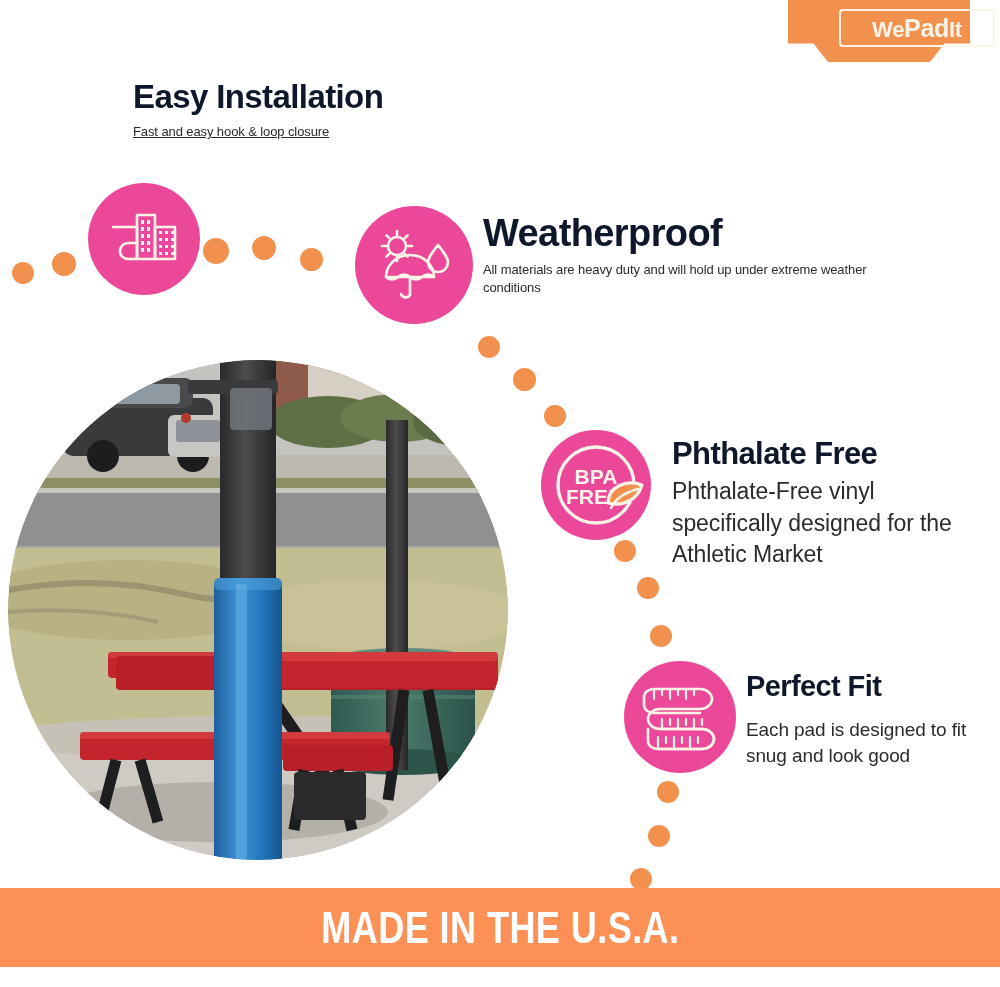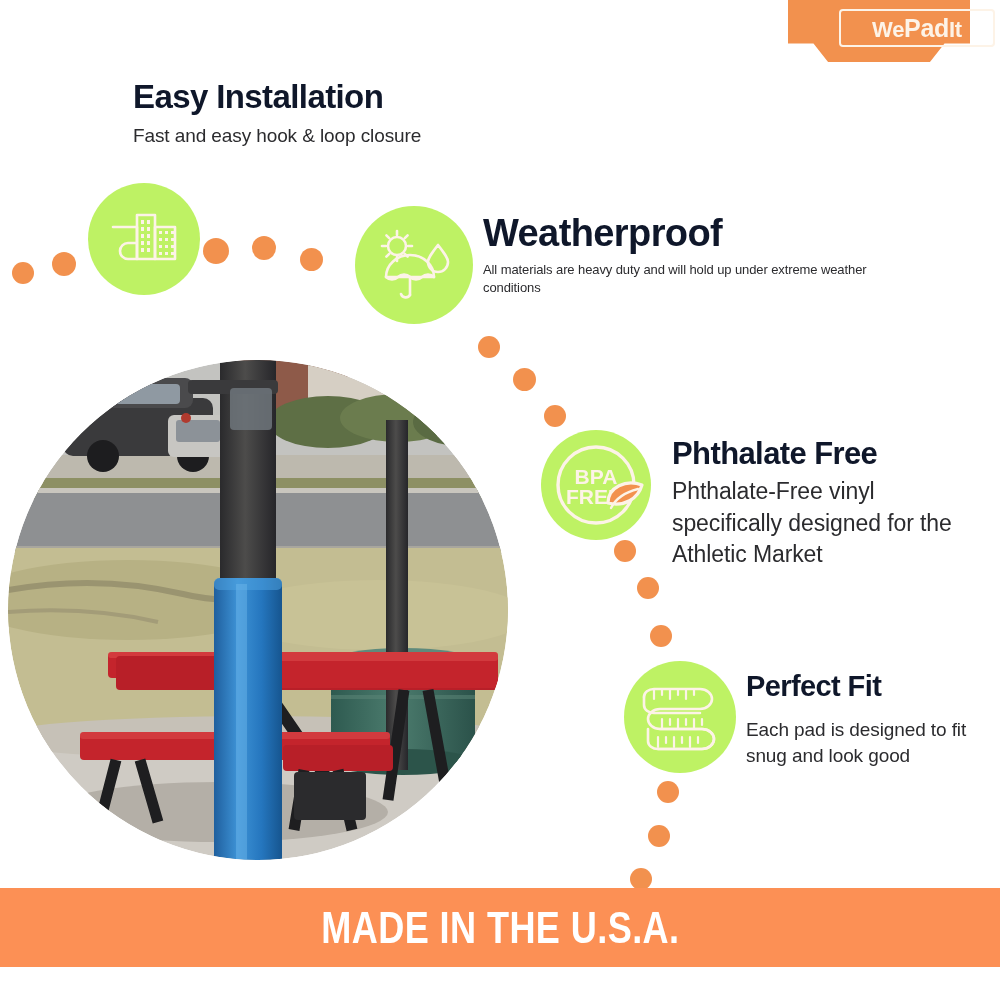--- a/index.html
+++ b/index.html
@@ -38,21 +38,21 @@
     font-family:"Liberation Sans", sans-serif;
   }
   .feat-desc{
     color:#2b2b2e;font-family:"Liberation Sans", sans-serif;
     letter-spacing:-0.1px;
   }
 
   
   .b1{position:absolute;left:133px;top:78px;width:430px;}
   .b1 .feat-title{font-size:33px;margin:0 0 8px 0;}
-  .b1 .feat-desc{font-size:19px;line-height:1.25;}
+  .b1 .feat-desc{font-size:13px;line-height:1.25;text-decoration:underline;}
 
   
   .b2{position:absolute;left:483px;top:212px;width:420px;}
   .b2 .feat-title{font-size:38px;margin:0 0 6px 0;}
   .b2 .feat-desc{font-size:13px;line-height:1.38;}
 
   
   .b3{position:absolute;left:672px;top:436px;width:300px;}
   .b3 .feat-title{font-size:31px;margin:0 0 4px 0;}
   .b3 .feat-desc{font-size:23px;line-height:1.38;}
@@ -60,21 +60,21 @@
   
   .b4{position:absolute;left:746px;top:670px;width:240px;}
   .b4 .feat-title{font-size:29px;margin:0 0 4px 0;}
   .b4 .feat-desc{font-size:19px;line-height:1.38;margin-top:14px;}
 
   
   .dot{position:absolute;border-radius:50%;background:#F2914E;}
 
   
   .icon-circle{
-    position:absolute;border-radius:50%;background:#bef264;
+    position:absolute;border-radius:50%;background:#ec4899;
     display:flex;align-items:center;justify-content:center;
   }
   .icon-circle svg{display:block;}
 
   
   .photo{
     position:absolute;left:8px;top:360px;width:500px;height:500px;
     border-radius:50%;overflow:hidden;
   }
   .photo-svg{display:block;width:500px;height:500px;}

